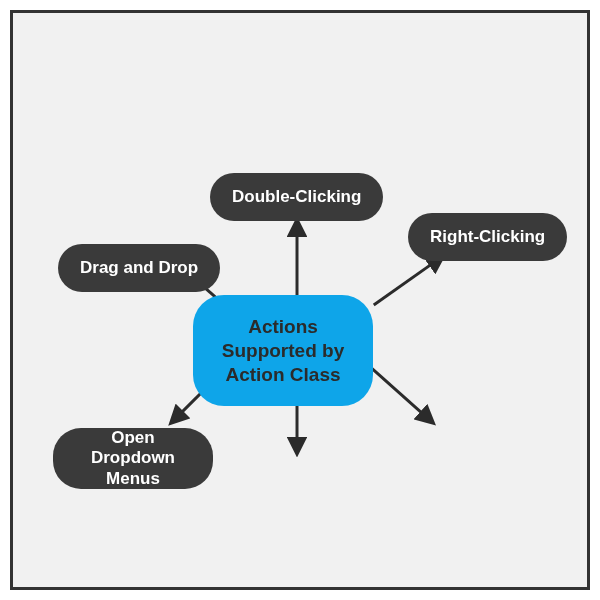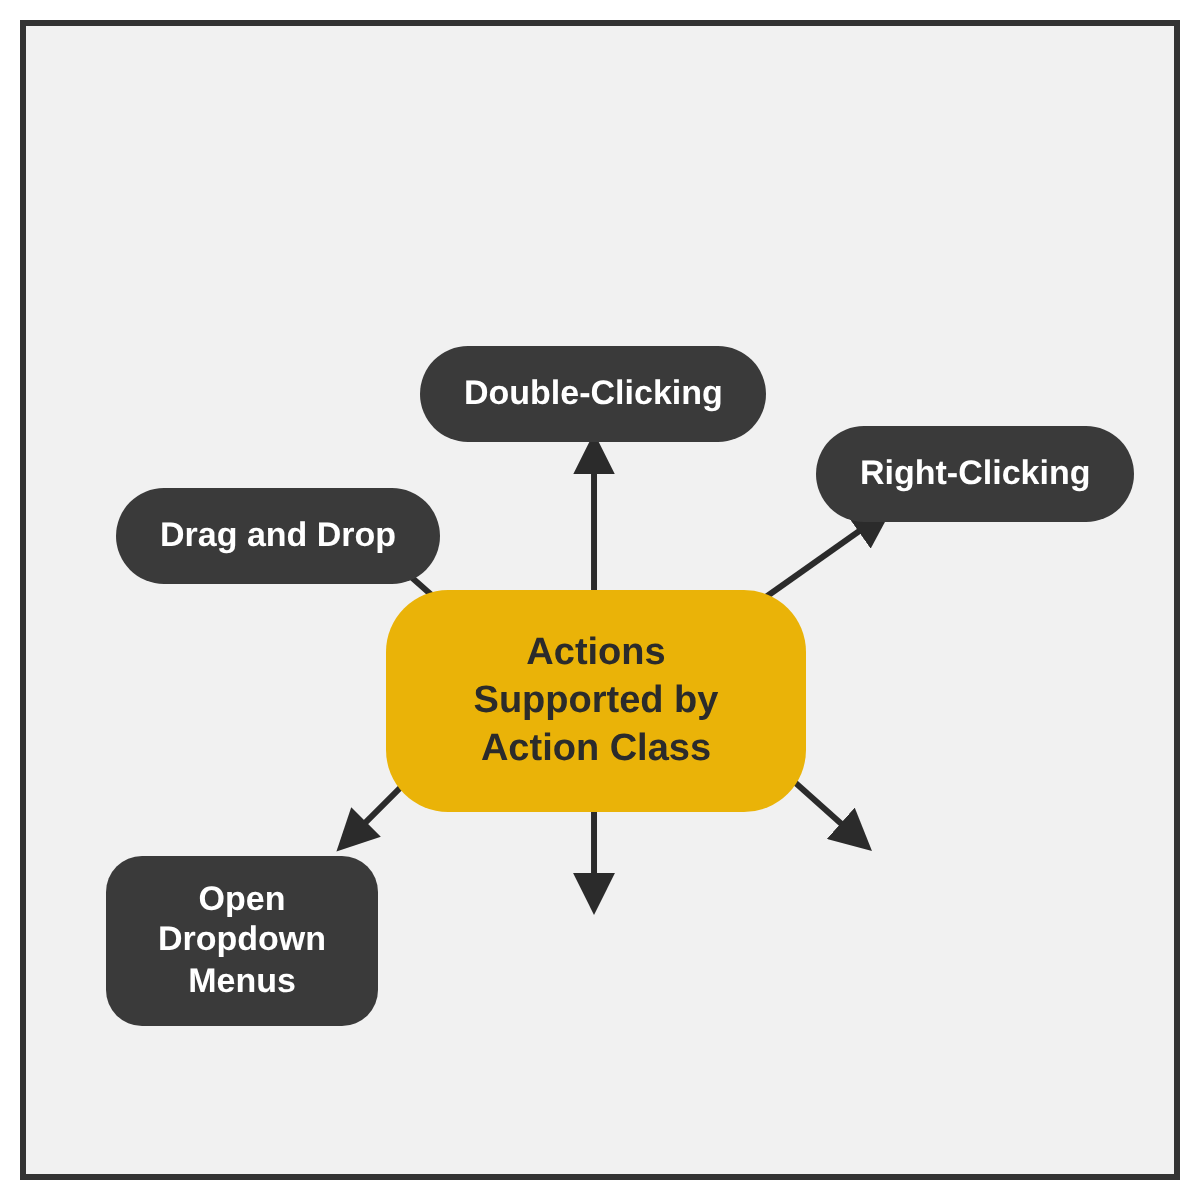--- a/index.html
+++ b/index.html
@@ -45,36 +45,36 @@
     color: #ffffff;
     font-weight: 700;
     font-size: 17px;
     border-radius: 999px;
     padding: 14px 22px;
     text-align: center;
     line-height: 1.2;
     white-space: nowrap;
   }
   .node.multiline {
-    border-radius: 18px;
+    border-radius: 28px;
     white-space: normal;
-    width: 136px;
-    padding: 12px 14px;
+    width: 160px;
+    padding: 0 14px;
   }
   .center-node {
     position: absolute;
-    background: #eab308;
+    background: #0ea5e9;
     color: #2b2b2b;
     font-weight: 800;
     font-size: 19px;
     border-radius: 31px;
     padding: 20px 22px;
     text-align: center;
     line-height: 1.25;
-    width: 210px;
+    width: 180px;
   }
   svg.arrows {
     position: absolute;
     inset: 0;
     width: 100%;
     height: 100%;
     pointer-events: none;
   }
 </style>
 </head>

